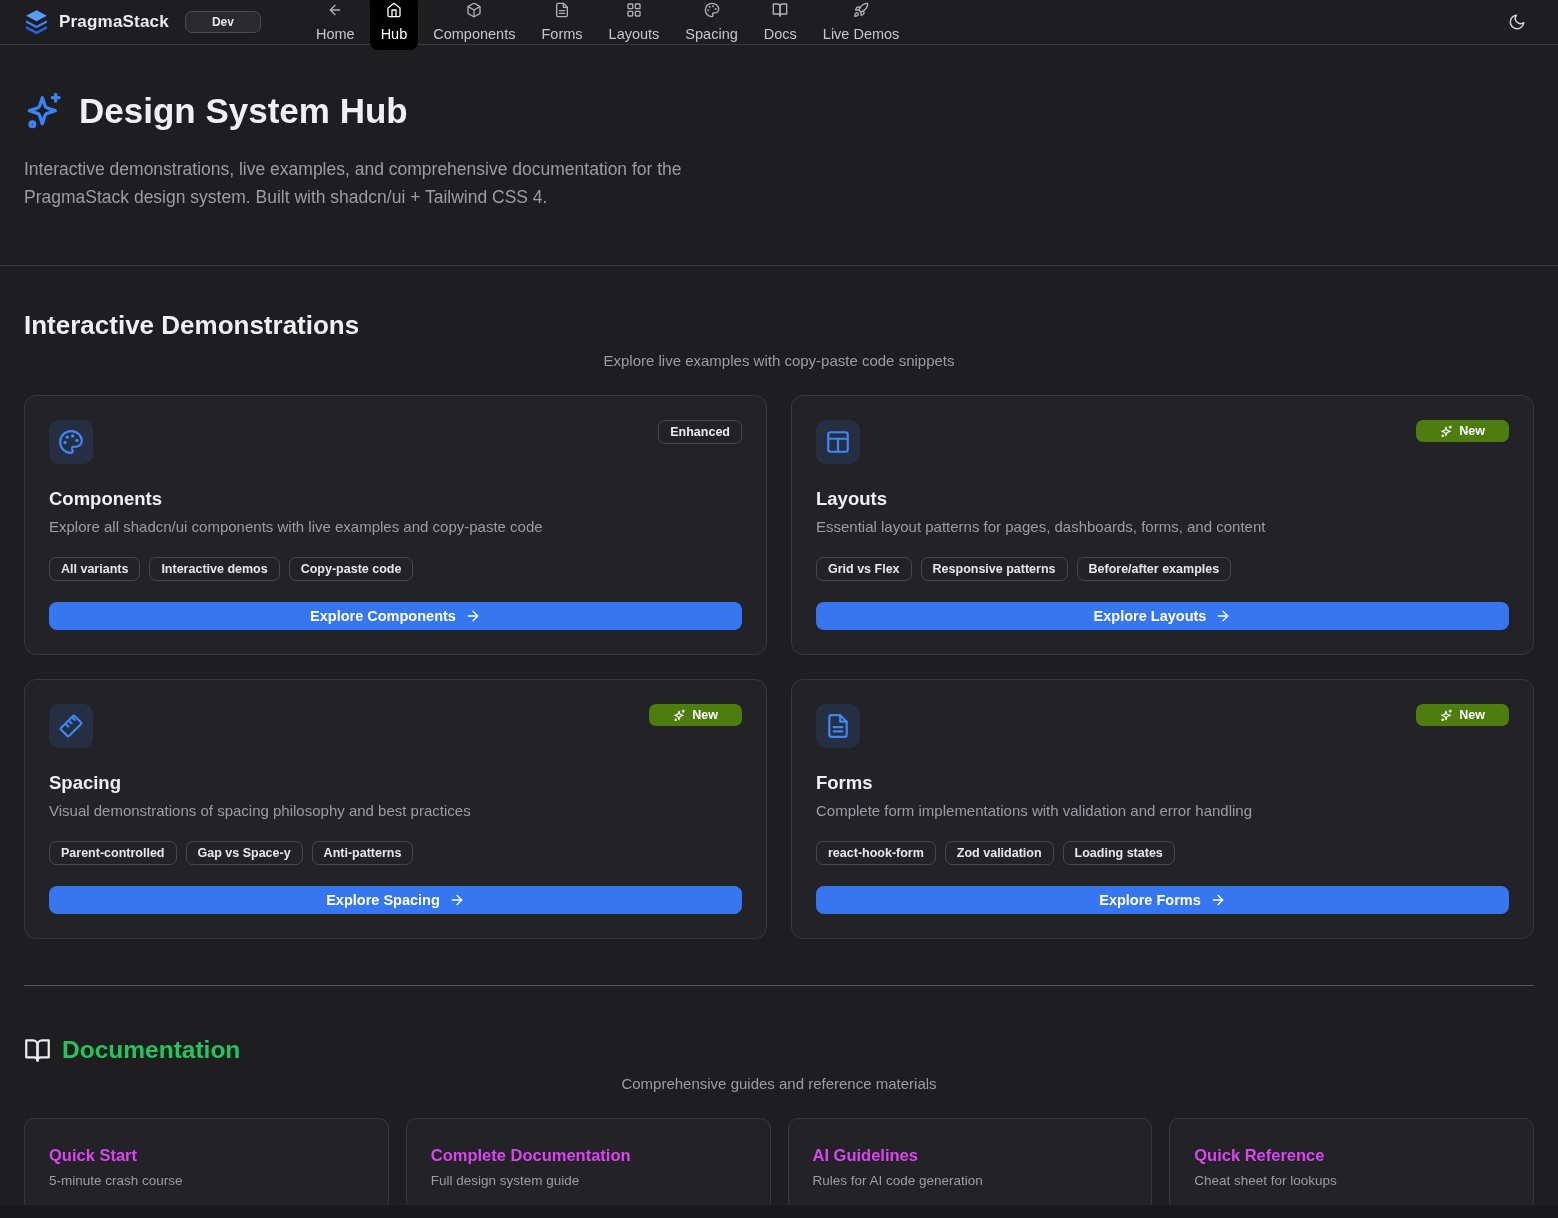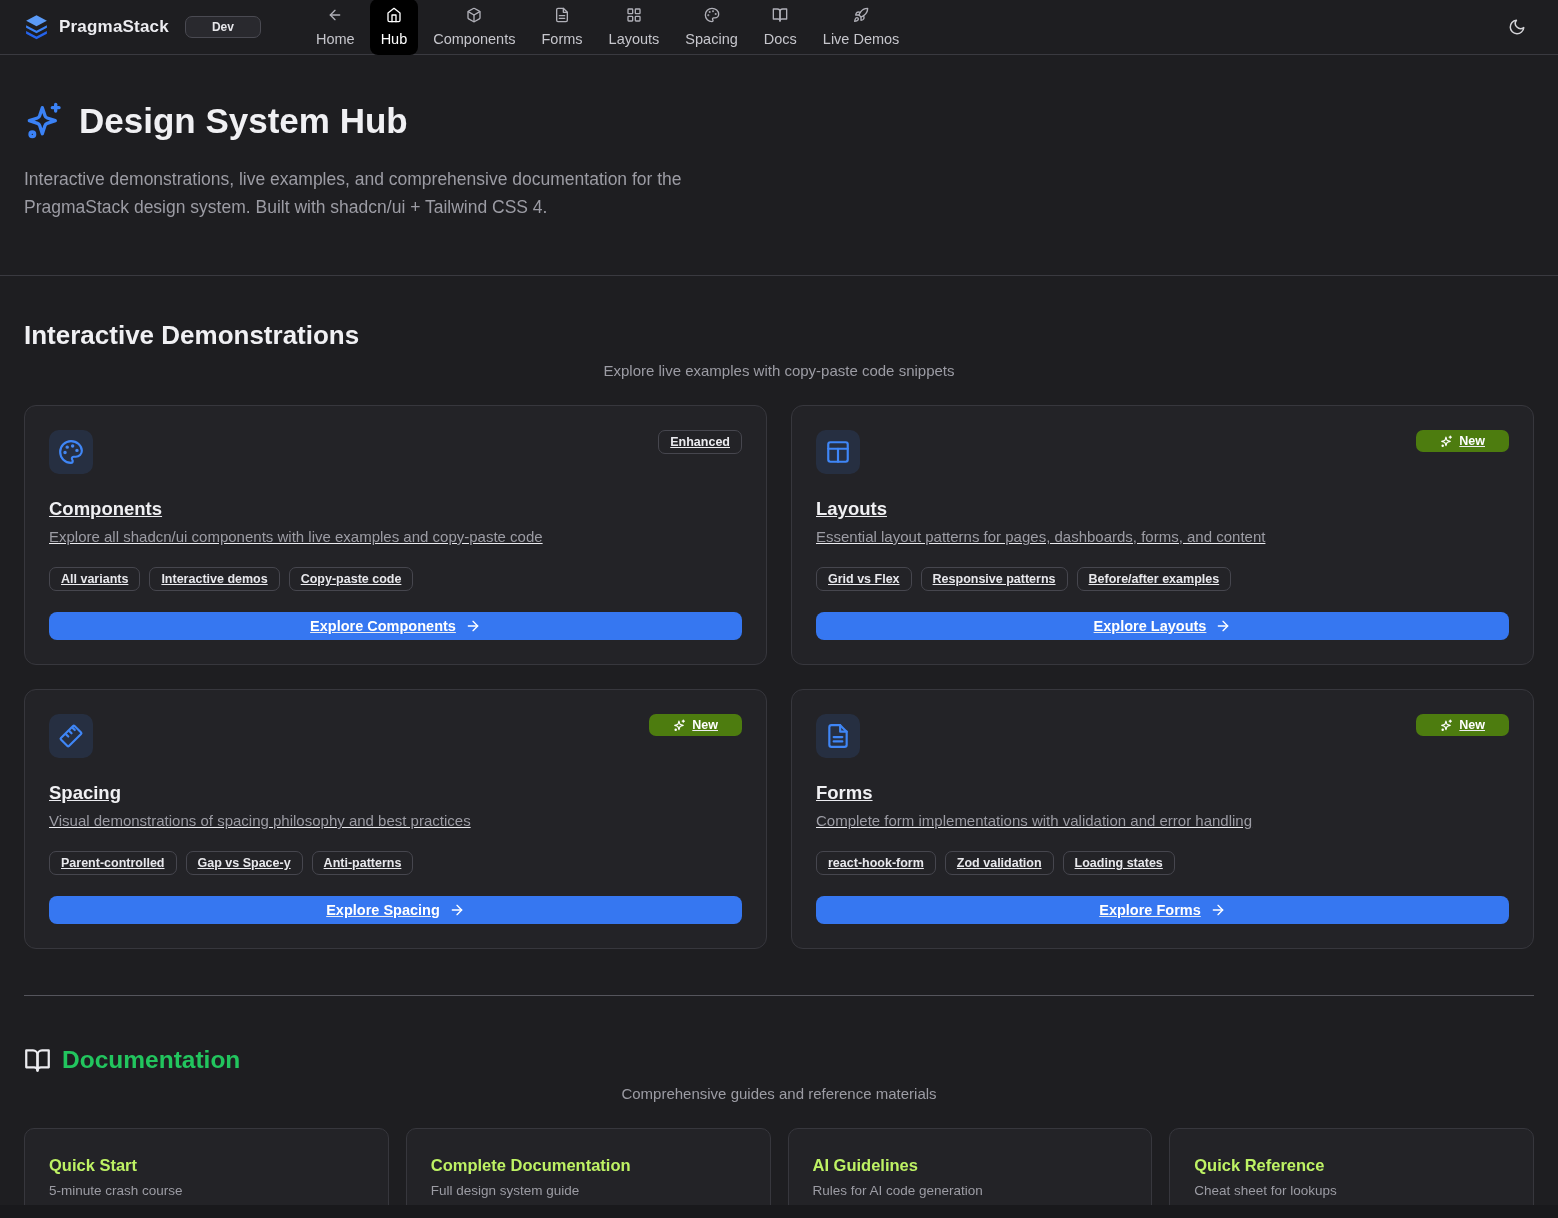--- a/index.html
+++ b/index.html
@@ -8,21 +8,21 @@
     background:#1e1e21;
     color:#ececf0;
     font-family:"Liberation Sans", sans-serif;
     position:relative;
     overflow:hidden;
   }
   svg { display:block; }
 
   
   .navbar {
-    height:55px; display:flex; align-items:center;
+    height:45px; display:flex; align-items:center;
     padding:0 24px; border-bottom:1px solid #3a3a40;
   }
   .brand { display:flex; align-items:center; gap:10px; cursor:pointer; }
   .brand-name { font-size:17px; font-weight:bold; letter-spacing:.2px; }
   .env-badge {
     margin-left:6px; font-size:12px; font-weight:bold; color:#e6e6ea;
     border:1px solid #4a4a52; background:#29292e; border-radius:7px; padding:3px 26px;
   }
   .nav-links { display:flex; align-items:center; margin-left:44px; gap:4px; }
   .nav-item {
@@ -39,21 +39,21 @@
   .hero { padding:46px 24px 54px; border-bottom:1px solid #3a3a40; }
   .hero-title { display:flex; align-items:center; gap:15px; font-size:35px; font-weight:bold; color:#f0f0f3; }
   .hero-sub { margin-top:24px; font-size:17.5px; line-height:1.6; color:#9c9ca4; max-width:745px; }
 
   
   .main { padding:0 24px; }
   .section-head { font-size:26px; font-weight:bold; color:#f0f0f3; }
   .section-head.demos { margin-top:44px; }
   .section-sub { margin-top:11px; font-size:15px; color:#9c9ca4;text-align:center; }
 
-  .grid-2 { display:grid; grid-template-columns:1fr 1fr; gap:24px; margin-top:26px;text-decoration:underline; }
+  .grid-2 { display:grid; grid-template-columns:1fr 1fr; gap:24px; margin-top:26px; }
   .card {
     background:#232327; border:1px solid #37373d; border-radius:12px; padding:24px;
   }
   .card-head { display:flex; justify-content:space-between; align-items:flex-start; }
   .icon-tile {
     width:44px; height:44px; border-radius:10px; background:rgba(59,130,246,.13);
     display:flex; align-items:center; justify-content:center;
   }
   .icon-tile svg { stroke:#3f86f6; }
   .badge-outline {
@@ -79,21 +79,21 @@
   }
 
   .divider { border:none; border-top:1px solid #55555c; margin-top:46px; }
 
   .docs-head { display:flex; align-items:center; gap:11px; margin-top:50px; font-size:24.5px; font-weight:bold; color:#22c55e; }
   .grid-4 { display:grid; grid-template-columns:repeat(4,1fr); gap:17px; margin-top:26px; }
   .doc-card {
     background:#232327; border:1px solid #37373d; border-radius:10px;
     padding:27px 24px; height:94px; cursor:pointer;
   }
-  .doc-title { font-size:16.5px; font-weight:bold; color:#bef264; }
+  .doc-title { font-size:16.5px; font-weight:bold; color:#d946ef; }
   .doc-desc { margin-top:8px; font-size:13.5px; color:#9c9ca4; }
 
   .footer-strip {
     position:absolute; left:0; bottom:0; width:100%; height:13px; background:#19191c;
   }
 </style>
 </head>
 <body>
 
 <header class="navbar">

